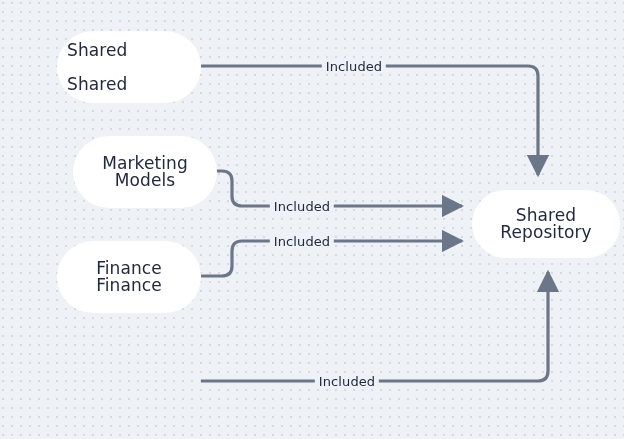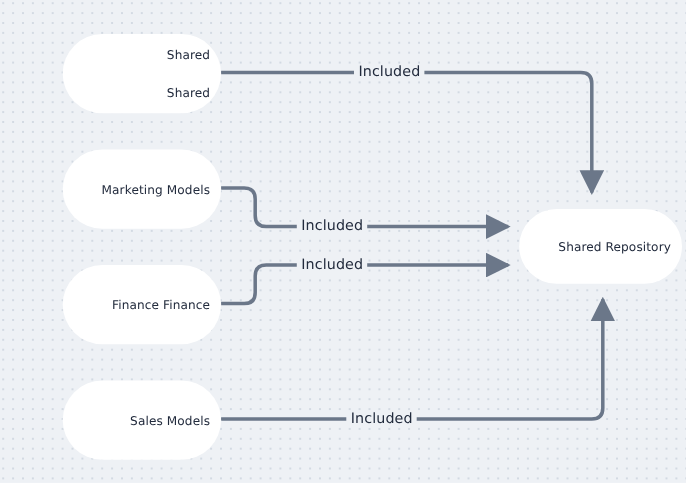--- a/index.html
+++ b/index.html
@@ -22,26 +22,26 @@
     position: absolute;
     left: 0;
     top: 0;
     width: 624px;
     height: 439px;
   }
   .node {
     position: absolute;
     display: flex;
     align-items: center;
-    justify-content: flex-end;
+    justify-content: flex-start;
     text-align: center;
     background: #ffffff;
     border-radius: 999px;
     color: #222b3d;
-    font-size: 11px;
+    font-size: 17px;
     line-height: 17px;
     letter-spacing: .1px;
     box-sizing: border-box;
     padding: 4px 10px;
     z-index: 3;
   }
   .edge-label {
     position: absolute;
     z-index: 4;
     color: #222b3d;
@@ -74,31 +74,28 @@
   </svg>
 
   <div class="node" style="left:57px; top:31px; width:144px; height:72px;">
     <span>
       <span>Shared</span><br>
       <br>
       <span>Shared</span>
     </span>
   </div>
 
-  <div class="node" style="left:57px; top:136px; width:144px; height:72px;">
+  <div class="node" style="left:73px; top:136px; width:144px; height:72px;">
     <span>Marketing Models</span>
   </div>
 
   <div class="node" style="left:57px; top:241px; width:144px; height:72px;">
     <span>Finance Finance</span>
   </div>
 
-  <div class="node" style="left:57px; top:346px; width:144px; height:72px;">
-    <span>Sales Models</span>
-  </div>
 
   <div class="node" style="left:472px; top:190px; width:148px; height:68px;">
     <span>Shared Repository</span>
   </div>
 
   <div class="edge-label" style="left:354px; top:66px;">Included</div>
   <div class="edge-label" style="left:302px; top:206px;">Included</div>
   <div class="edge-label" style="left:302px; top:241px;">Included</div>
   <div class="edge-label" style="left:347px; top:381px;">Included</div>
 

